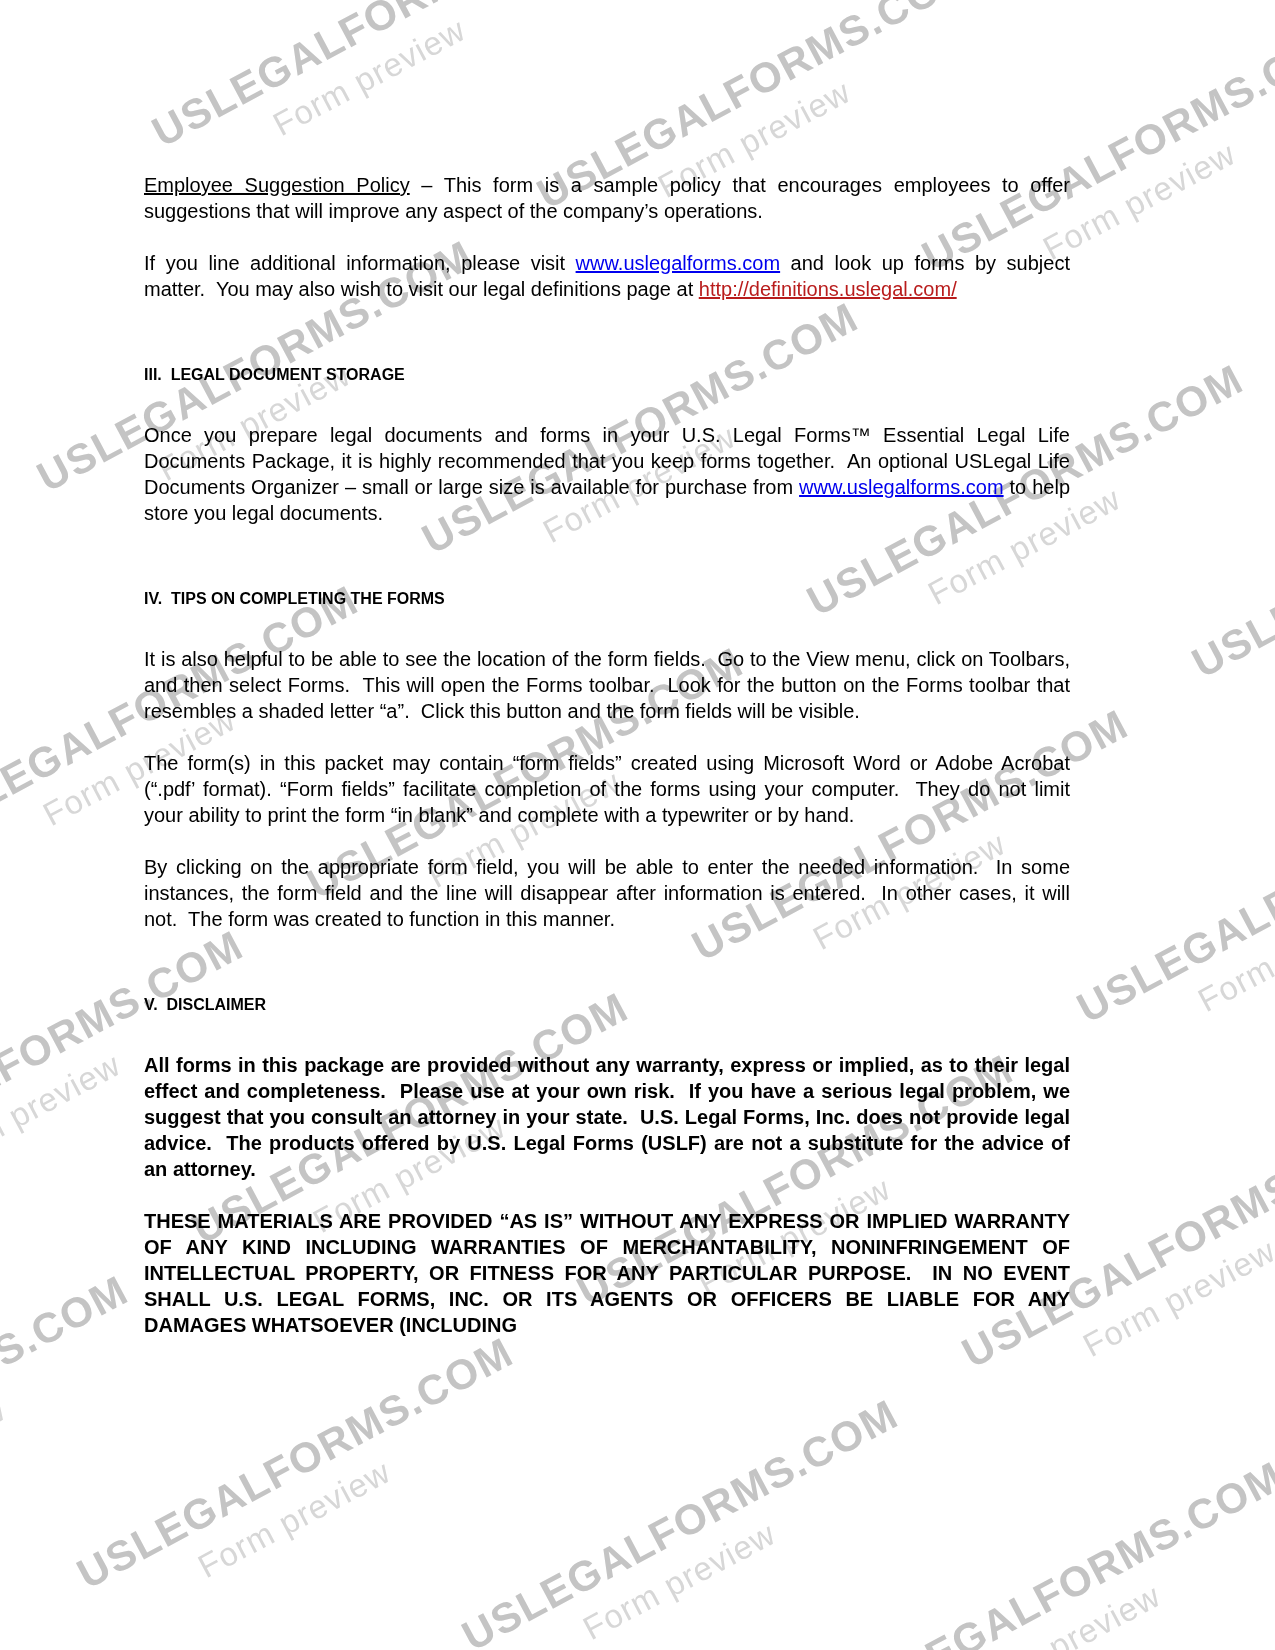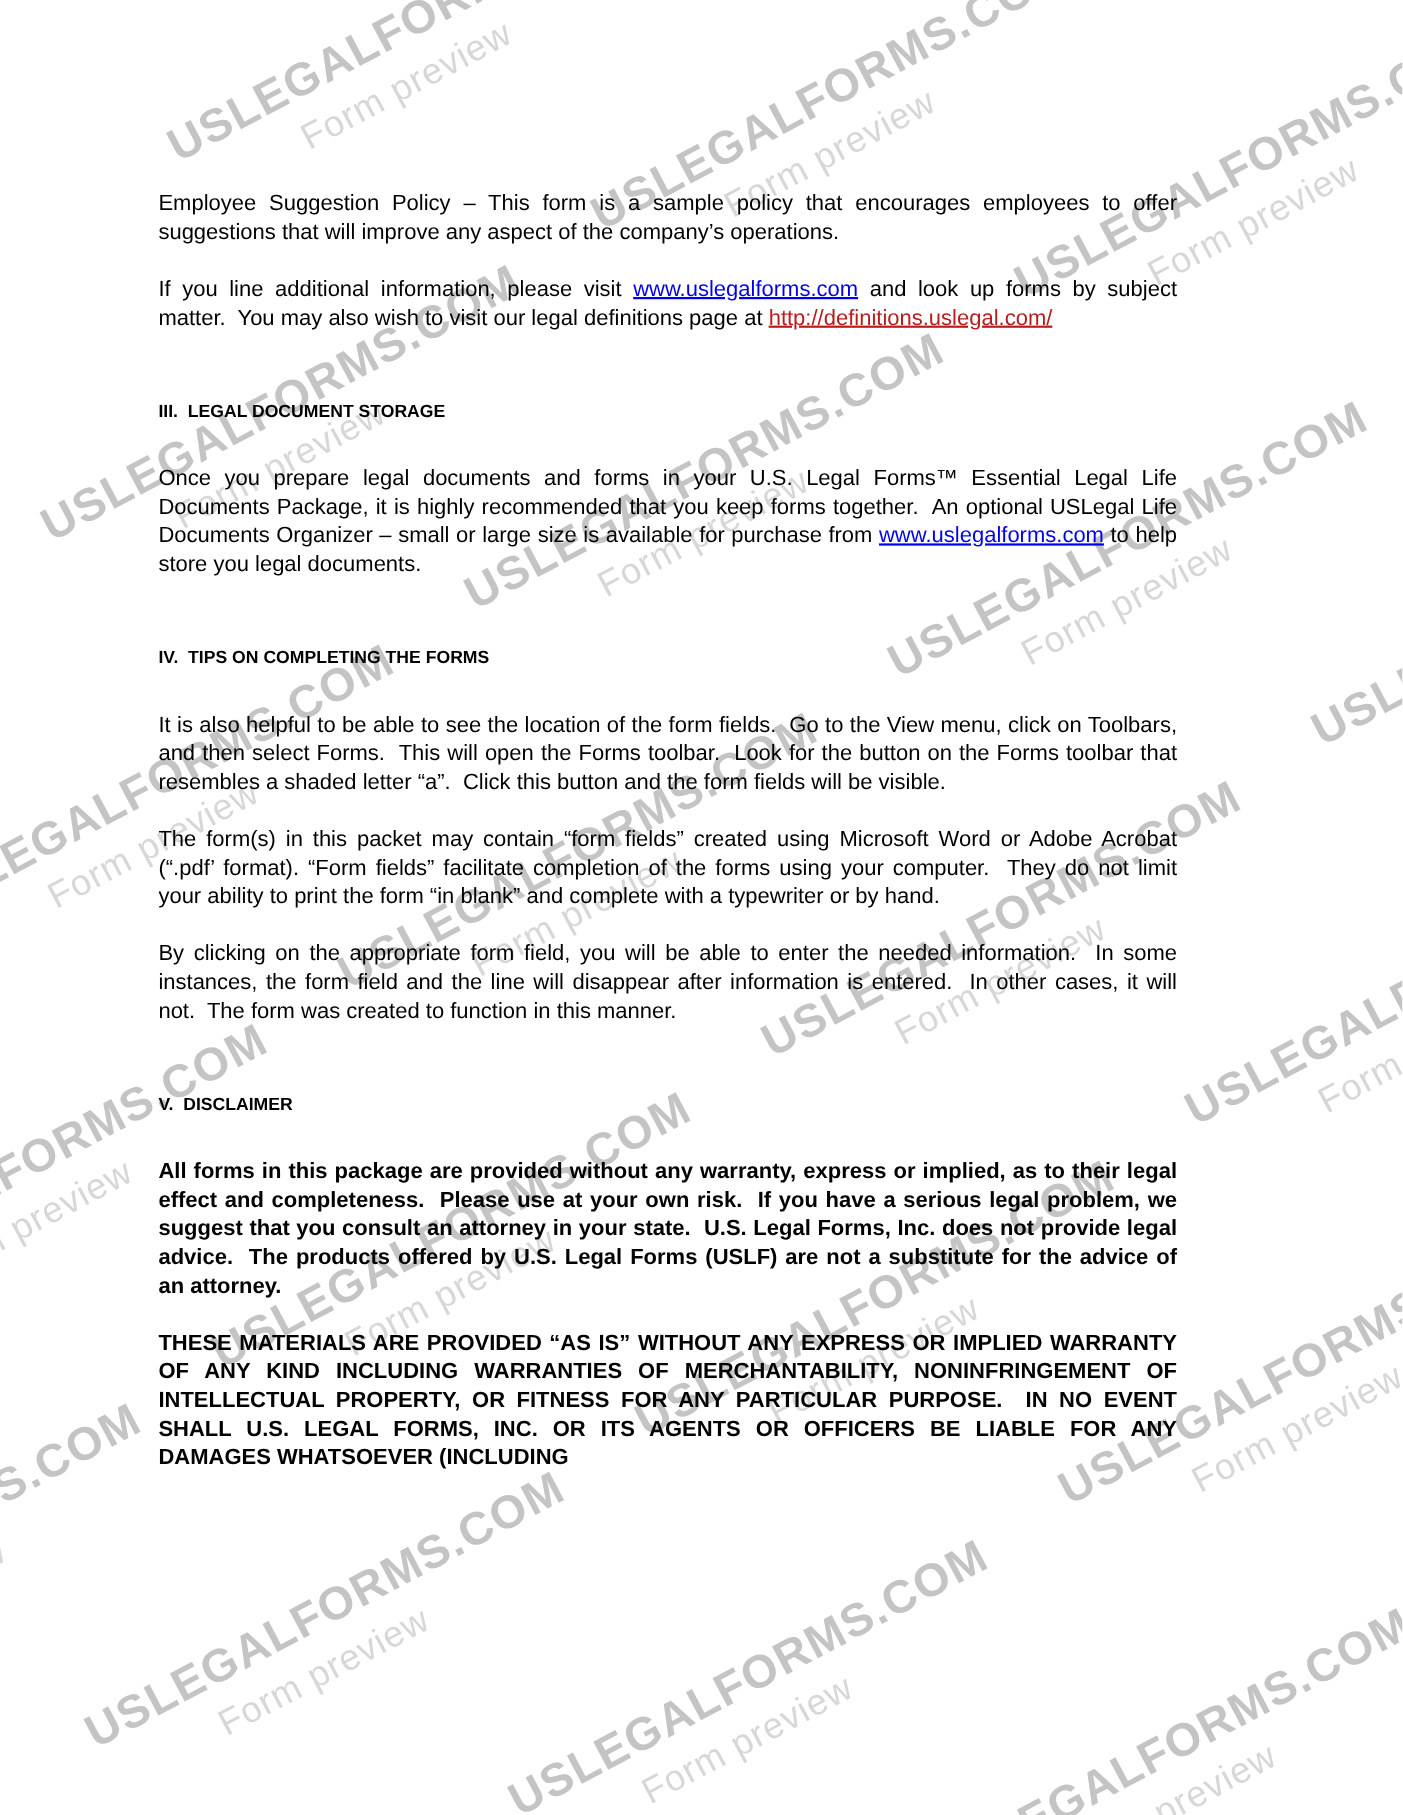--- a/index.html
+++ b/index.html
@@ -63,21 +63,21 @@
     margin: 60px 0 0 0;
     text-align: left;
   }
   .content h2 + p {
     margin-top: 34px;
   }
   .content > :first-child {
     margin-top: 0;
   }
   .bold { font-weight: bold; }
-  .u { }
+  .u { text-decoration: underline; }
   .content a { text-decoration: underline; cursor: pointer; }
 </style>
 </head>
 <body>
 
 <div class="page">
   <div class="wm-layer">
       <div class="wm" style="left: 145px; top: 115px; transform: rotate(-28deg);">
         <div class="wm-main" style="color: rgb(196, 196, 196);">USLEGALFORMS.COM</div>
         <div class="wm-sub" style="color: rgb(215, 215, 215);">Form preview</div>

